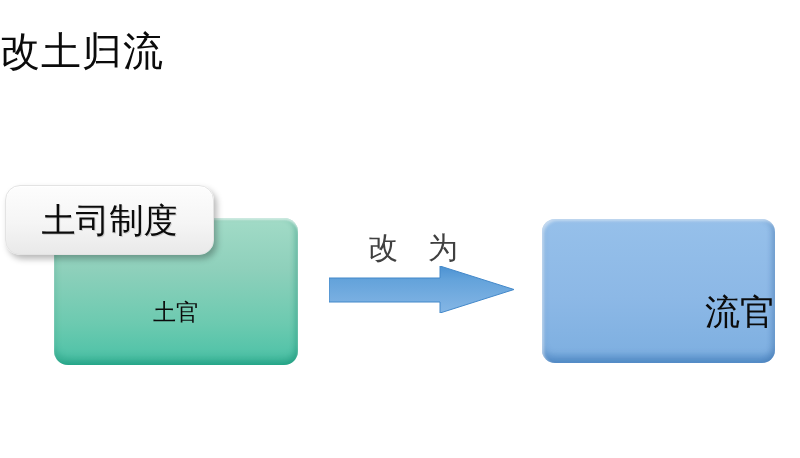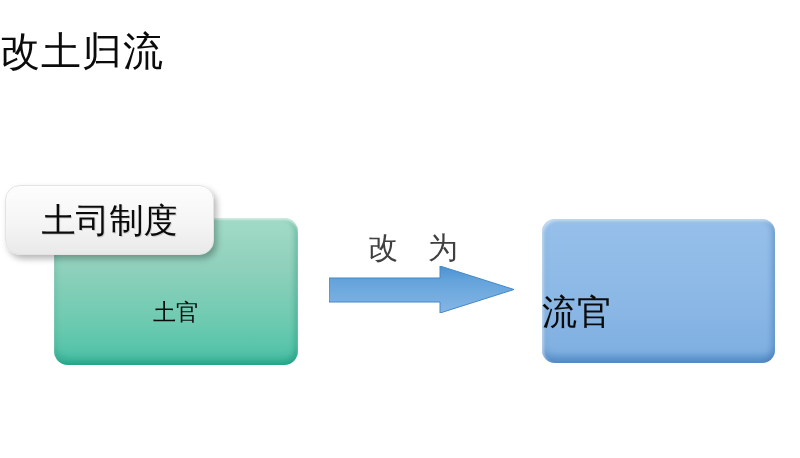--- a/index.html
+++ b/index.html
@@ -99,21 +99,21 @@
     width: 233px;
     height: 144px;
     border-radius: 13px;
     background: linear-gradient(180deg, #96c0ea 0%, #8cb8e6 55%, #7fb0e1 92%, #6ea6dd 100%);
     box-shadow:
       inset 2px 2px 3px rgba(255,255,255,0.5),
       inset -4px 0 5px rgba(40,90,150,0.18),
       inset 0 -7px 7px rgba(35,90,155,0.32);
     display: flex;
     align-items: center;
-    justify-content: flex-start;
+    justify-content: flex-end;
     padding-top: 40px;
     box-sizing: border-box;
   }
   .target-box .box-label {
     font-size: 35px;
     color: #0b0b0b;
     line-height: 1;
   }
 </style>
 </head>

